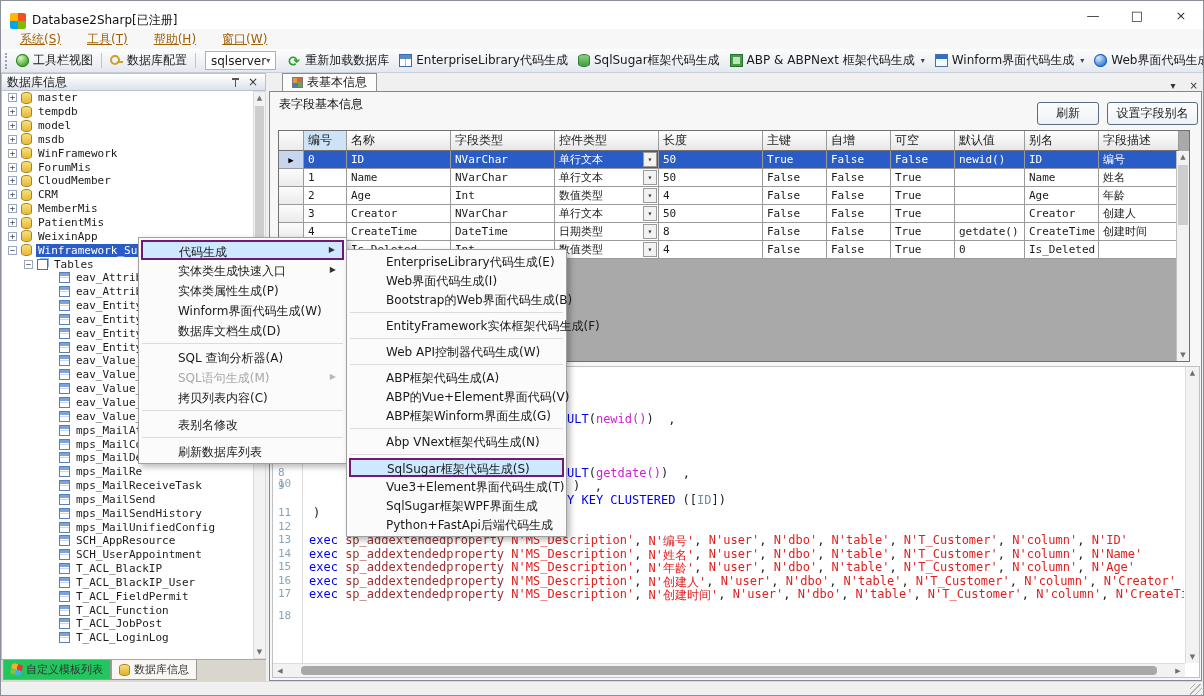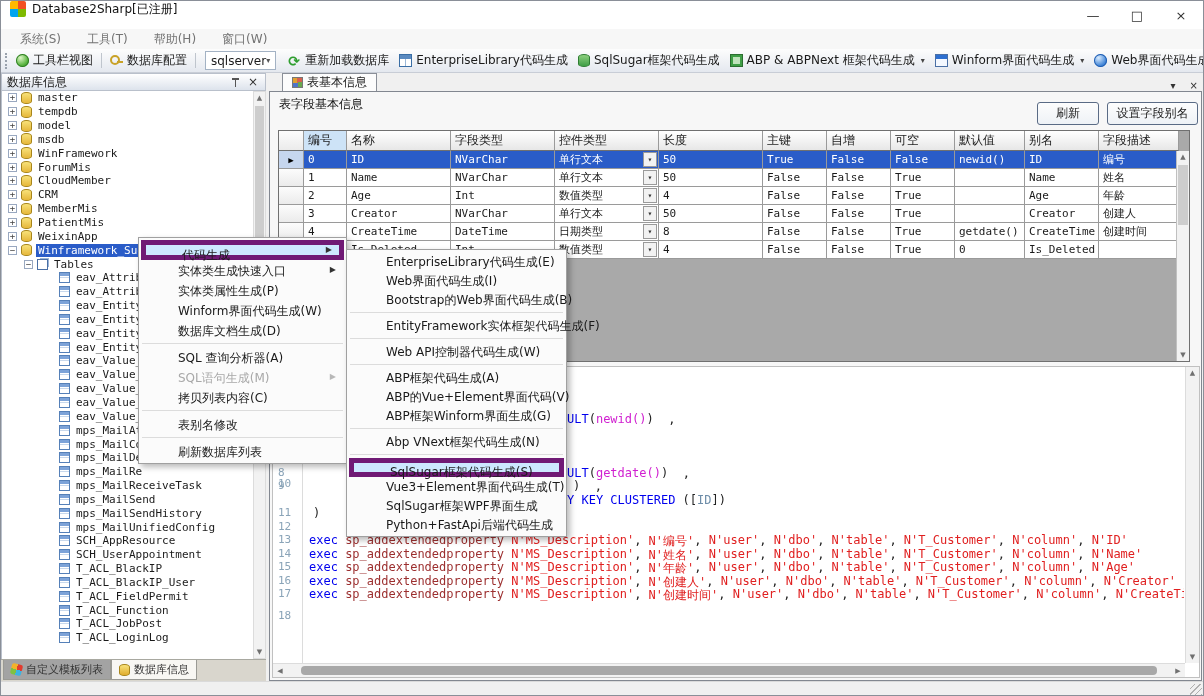--- a/index.html
+++ b/index.html
@@ -1,30 +1,30 @@
 <!DOCTYPE html>
 <html><head>
 <meta charset="utf-8">
 <style>
   html,body{margin:0;padding:0;background:#cfcfcf;}
   *{box-sizing:border-box;}
   #app{position:relative;width:1204px;height:696px;background:#f0f0f0;overflow:hidden;
        font-family:"DejaVu Sans",sans-serif;font-size:12px;color:#1a1a1a;border:1px solid #8a8f98;}
 
   
-  .titlebar{position:absolute;left:0;top:0;width:100%;height:28px;background:#fff;display:flex;align-items:flex-start;}
+  .titlebar{position:absolute;left:0;top:0;width:100%;height:28px;background:#fff;display:flex;align-items:flex-end;}
   .app-icon{width:16px;height:16px;margin:0 6px 0 9px;border-radius:2px;
             background:conic-gradient(#f25022 0 25%,#7fba00 0 50%,#00a4ef 0 75%,#ffb900 0);flex:none;}
   .title{font-size:12px;color:#111;}
   .win-btns{margin-left:auto;display:flex;height:100%;}
   .win-btn{width:44px;height:100%;display:flex;align-items:center;justify-content:center;color:#333;font-size:13px;}
 
   
   .menubar{position:absolute;left:0;top:28px;width:100%;height:20px;background:#f7f7f7;display:flex;align-items:center;padding-left:6px;}
-  .mi{padding:0 13px;color:#737373;}
+  .mi{padding:0 13px;color:#a16207;text-decoration:underline;}
 
   
   .toolbar{position:absolute;left:0;top:48px;width:100%;height:24px;display:flex;align-items:center;
            background:linear-gradient(#fdfdfd,#e4e8ef);border-bottom:1px solid #c8cdd6;white-space:nowrap;}
   .tgrip{width:4px;height:16px;margin:0 4px;border-left:2px dotted #9aa2ad;}
   .tbtn{display:flex;align-items:center;gap:4px;padding:0 5px;height:22px;}
   .tsep{width:1px;height:15px;background:#bfc5cd;margin:0 3px;flex:none;}
   .tarrow{font-size:8px;color:#444;margin-left:2px;}
   .combo{width:96px;height:19px;margin:0 6px;background:#fff;border:1px solid #a3b2c4;display:flex;align-items:center;padding:0 5px;}
   .combo-arr{margin-left:auto;font-size:8px;color:#555;}
@@ -63,21 +63,21 @@
   .i-tbls{flex:none;width:11px;height:11px;background:#fff;border:1px solid #4a6fa5;box-shadow:2px -2px 0 -1px #9ab4d8;}
   .i-table{flex:none;width:11px;height:11px;border:1px solid #5580b8;background:
            linear-gradient(#7da3d8 0 3px,rgba(0,0,0,0) 3px),
            repeating-linear-gradient(#fff 0 4px,#c8d8ec 4px 5px);}
   .tlabel{font:11px "DejaVu Sans Mono",monospace;margin-left:4px;padding:0 2px;}
   .tlabel.sel{background:#2a5cc8;color:#fff;}
 
   .side-tabs{position:absolute;left:0;top:658px;width:266px;height:22px;background:#d9d6cd;border-top:1px solid #a8a8a0;
              display:flex;align-items:flex-start;padding-left:2px;}
   .stab{height:20px;display:flex;align-items:center;gap:4px;padding:0 7px;font-size:11px;
-        border:1px solid #9a9a94;border-top:none;background:#a3a3a3;color:#333;}
+        border:1px solid #9a9a94;border-top:none;background:#22c55e;color:#333;}
   .stab.active{background:#f8f7f3;}
   .i-pinwheel{width:11px;height:11px;border-radius:2px;transform:rotate(15deg);
               background:conic-gradient(#e23b2e 0 25%,#3bb3e2 0 50%,#7dc242 0 75%,#f3b229 0);}
   .i-db-sm{width:11px;height:12px;background:linear-gradient(#f8e27a,#e0ad2e);border:1px solid #a8861c;border-radius:5px/3px;}
 
   .vsplit{position:absolute;left:265px;top:72px;width:3px;height:608px;background:#f0f0f0;}
 
   
   .tabstrip{position:absolute;left:268px;top:72px;width:936px;height:18px;display:flex;align-items:flex-end;}
   .doctab{height:18px;display:flex;align-items:center;gap:4px;padding:0 9px;margin-left:13px;font-size:12px;
@@ -129,21 +129,21 @@
   .statusbar{position:absolute;left:0;top:680px;width:100%;height:16px;background:#f0f0f0;border-top:1px solid #dadada;}
   .grip{position:absolute;right:1px;bottom:1px;width:12px;height:12px;
         background:repeating-linear-gradient(135deg,rgba(0,0,0,0) 0 3px,#b0b0b0 3px 4px);}
 
   
   .menu{position:absolute;background:#fbfbfb;border:1px solid #a0a0a0;box-shadow:3px 3px 6px rgba(0,0,0,.28);z-index:60;padding:2px 0;}
   .menu1{left:137px;top:236px;width:209px;}
   .menu2{left:345px;top:248px;width:221px;}
   .mitem{position:relative;height:20px;line-height:18px;padding:1px 18px 1px 36px;font-size:12px;color:#1a1a1a;white-space:nowrap;margin:0 2px;border:1px solid rgba(0,0,0,0);}
   .menu2 .mitem{height:19px;line-height:17px;}
-  .mitem.hl{background:#cde8ff;border:5px solid #701a75;}
+  .mitem.hl{background:#cde8ff;border:2px solid #701a75;}
   .mitem.dis{color:#a8a8a8;}
   .msep{height:1px;background:#dcdcdc;margin:3px 3px;}
   .marrow{position:absolute;right:7px;top:50%;transform:translateY(-50%);font-size:8px;color:#333;}
   .mitem.dis .marrow{color:#b8b8b8;}
 </style>
 </head>
 <body>
 
 <div id="app">
 

